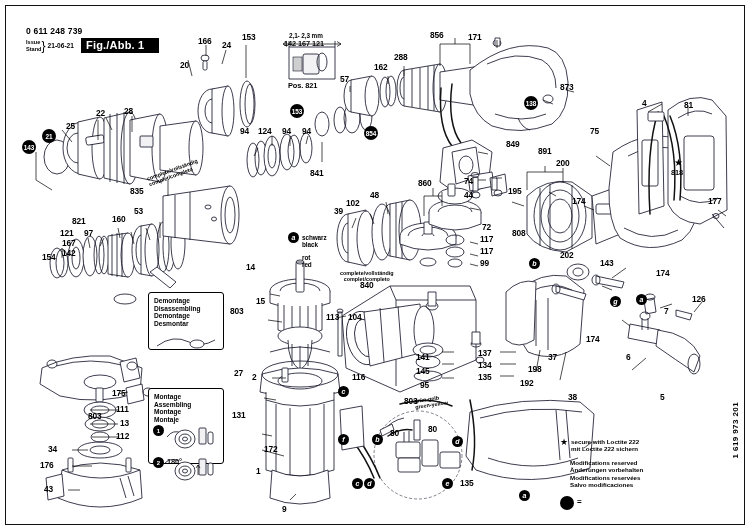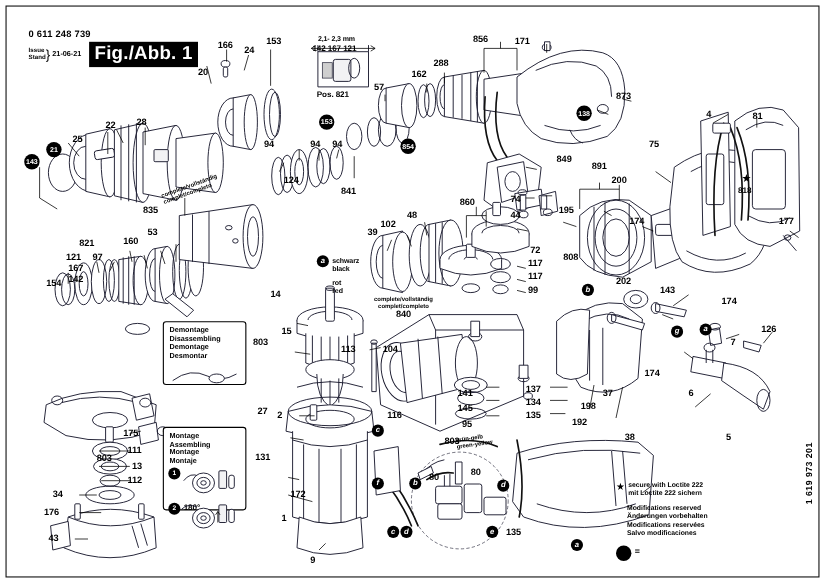--- a/index.html
+++ b/index.html
@@ -17,22 +17,22 @@
     border:1px solid #111;box-sizing:border-box;
   }
   
   .hdr{position:absolute;left:26px;top:26px;}
   .hdr .docnum{font-size:8.5px;font-weight:bold;letter-spacing:.2px;color:#000;}
   .hdr .row2{display:flex;align-items:center;margin-top:2px;}
   .issue-block{font-size:5.6px;line-height:6.2px;font-weight:bold;text-align:left;}
   .brace{font-size:12px;line-height:12px;margin:0 1px 0 0;}
   .issue-date{font-size:6.6px;font-weight:bold;margin-left:1px;}
   .figtag{
-    background:#000;color:#fff;font-size:17px;font-weight:bold;
-    padding:1px 5px 2px 5px;margin-left:7px;letter-spacing:.2px;
+    background:#000;color:#fff;font-size:11px;font-weight:bold;
+    padding:1px 15px 2px 5px;margin-left:7px;letter-spacing:.2px;
   }
   
   .lbl{
     position:absolute;font-size:8.4px;font-weight:bold;color:#000;
     white-space:nowrap;letter-spacing:-.1px;
   }
   .lbl.sm{font-size:7.4px;}
   .lbl.xs{font-size:6.4px;}
   
   .dot{
@@ -515,21 +515,21 @@
   <div class="lbl" style="left:84px;top:228px;">97</div>
   <div class="lbl" style="left:72px;top:216px;">821</div>
   <div class="lbl" style="left:60px;top:228px;">121</div>
   <div class="lbl" style="left:62px;top:238px;">167</div>
   <div class="lbl" style="left:62px;top:248px;">142</div>
   <div class="lbl" style="left:112px;top:214px;">160</div>
   <div class="lbl" style="left:134px;top:206px;">53</div>
   <div class="lbl" style="left:130px;top:186px;">835</div>
 
   <div class="lbl" style="left:240px;top:126px;">94</div>
-  <div class="lbl" style="left:258px;top:126px;margin-top:32px;">124</div>
+  <div class="lbl" style="left:258px;top:126px;">124</div>
   <div class="lbl" style="left:282px;top:126px;">94</div>
   <div class="lbl" style="left:302px;top:126px;">94</div>
   <div class="lbl" style="left:310px;top:168px;">841</div>
   <div class="dot sm" style="left:290px;top:104px;">153</div>
   <div class="dot sm" style="left:364px;top:126px;">854</div>
 
   <div class="lbl xs" style="left:289px;top:32px;">2,1- 2,3 mm</div>
   <div class="lbl sm" style="left:284px;top:39px;">142 167 121</div>
   <div class="lbl sm" style="left:288px;top:81px;">Pos. 821</div>
 
@@ -565,21 +565,21 @@
   <div class="lbl" style="left:464px;top:176px;">74</div>
   <div class="lbl" style="left:464px;top:190px;">44</div>
   <div class="lbl" style="left:482px;top:222px;">72</div>
   <div class="lbl" style="left:480px;top:234px;">117</div>
   <div class="lbl" style="left:480px;top:246px;">117</div>
   <div class="lbl" style="left:480px;top:258px;">99</div>
 
   <div class="lbl" style="left:246px;top:262px;">14</div>
   <div class="lbl" style="left:256px;top:296px;">15</div>
   <div class="lbl" style="left:230px;top:306px;">803</div>
-  <div class="lbl" style="left:310px;top:312px;">113</div>
+  <div class="lbl" style="left:310px;top:312px;padding-left:16px;">113</div>
   <div class="lbl" style="left:234px;top:368px;">27</div>
 
   <div class="lbl" style="left:252px;top:372px;">2</div>
   <div class="lbl" style="left:232px;top:410px;">131</div>
   <div class="lbl" style="left:232px;top:444px;margin-left:32px;">172</div>
   <div class="lbl" style="left:256px;top:466px;">1</div>
   <div class="lbl" style="left:282px;top:504px;">9</div>
 
   <div class="lbl" style="left:112px;top:388px;">175</div>
   <div class="lbl" style="left:116px;top:404px;">111</div>

